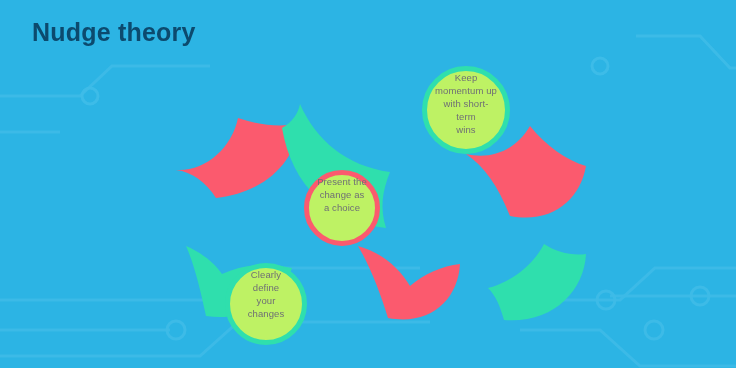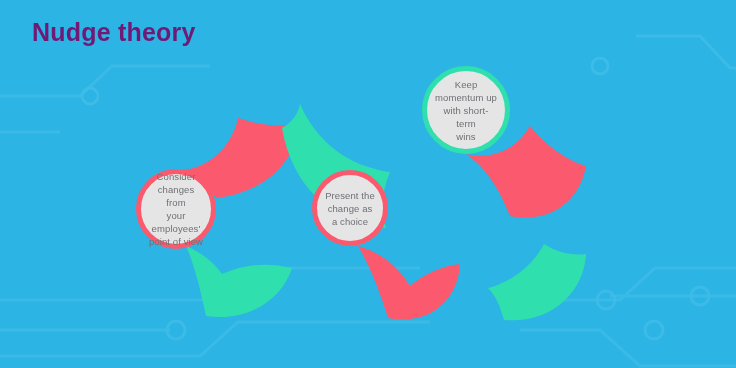--- a/index.html
+++ b/index.html
@@ -29,31 +29,31 @@
     left: 0; top: 0;
     width: 736px;
     height: 368px;
   }
   #title {
     position: absolute;
     left: 32px;
     top: 18px;
     font-size: 25px;
     font-weight: bold;
-    color: #701a75;
+    color: #0c4a6e;
     letter-spacing: 0.2px;
     white-space: nowrap;
   }
   .node {
     position: absolute;
     border-radius: 50%;
-    background: #e5e5e5;
+    background: #bef264;
     box-sizing: border-box;
     display: flex;
-    align-items: center;
+    align-items: flex-start;
     justify-content: center;
     text-align: center;
   }
   .node .node-label {
     display: block;
     color: #6f6f75;
     font-size: 9.5px;
     line-height: 13px;
     padding: 0 7px;
     letter-spacing: 0.1px;
@@ -107,27 +107,27 @@
 
     <path d="M466 154 C 492 160, 516 150, 530 126 C 546 146, 566 160, 586 166
              C 580 200, 552 224, 510 216 C 498 186, 484 166, 466 154 Z" fill="#fb5a6e"></path>
 
     <path d="M488 288 C 512 282, 534 264, 544 244 C 556 252, 572 256, 586 254
              C 584 292, 552 324, 504 320 C 500 306, 496 296, 488 288 Z" fill="#2fdfad"></path>
   </svg>
 
   <div id="title">Nudge theory</div>
 
-  <div class="node ring-pink" style="left:136px; top:169px; width:80px; height:80px;">
-    <span class="node-label">Consider<br>changes from<br>your employees'<br>point of view</span>
+
+
+  <div class="node ring-teal" style="left:225px; top:263px; width:82px; height:82px;">
+    <span class="node-label">Clearly define<br>your changes</span>
   </div>
 
-
-
-  <div class="node ring-pink" style="left:312px; top:170px; width:76px; height:76px;">
+  <div class="node ring-pink" style="left:304px; top:170px; width:76px; height:76px;">
     <span class="node-label">Present the<br>change as<br>a choice</span>
   </div>
 
 
   <div class="node ring-teal" style="left:422px; top:66px; width:88px; height:88px;">
     <span class="node-label">Keep<br>momentum up<br>with short-term<br>wins</span>
   </div>
 
 
 </div>

